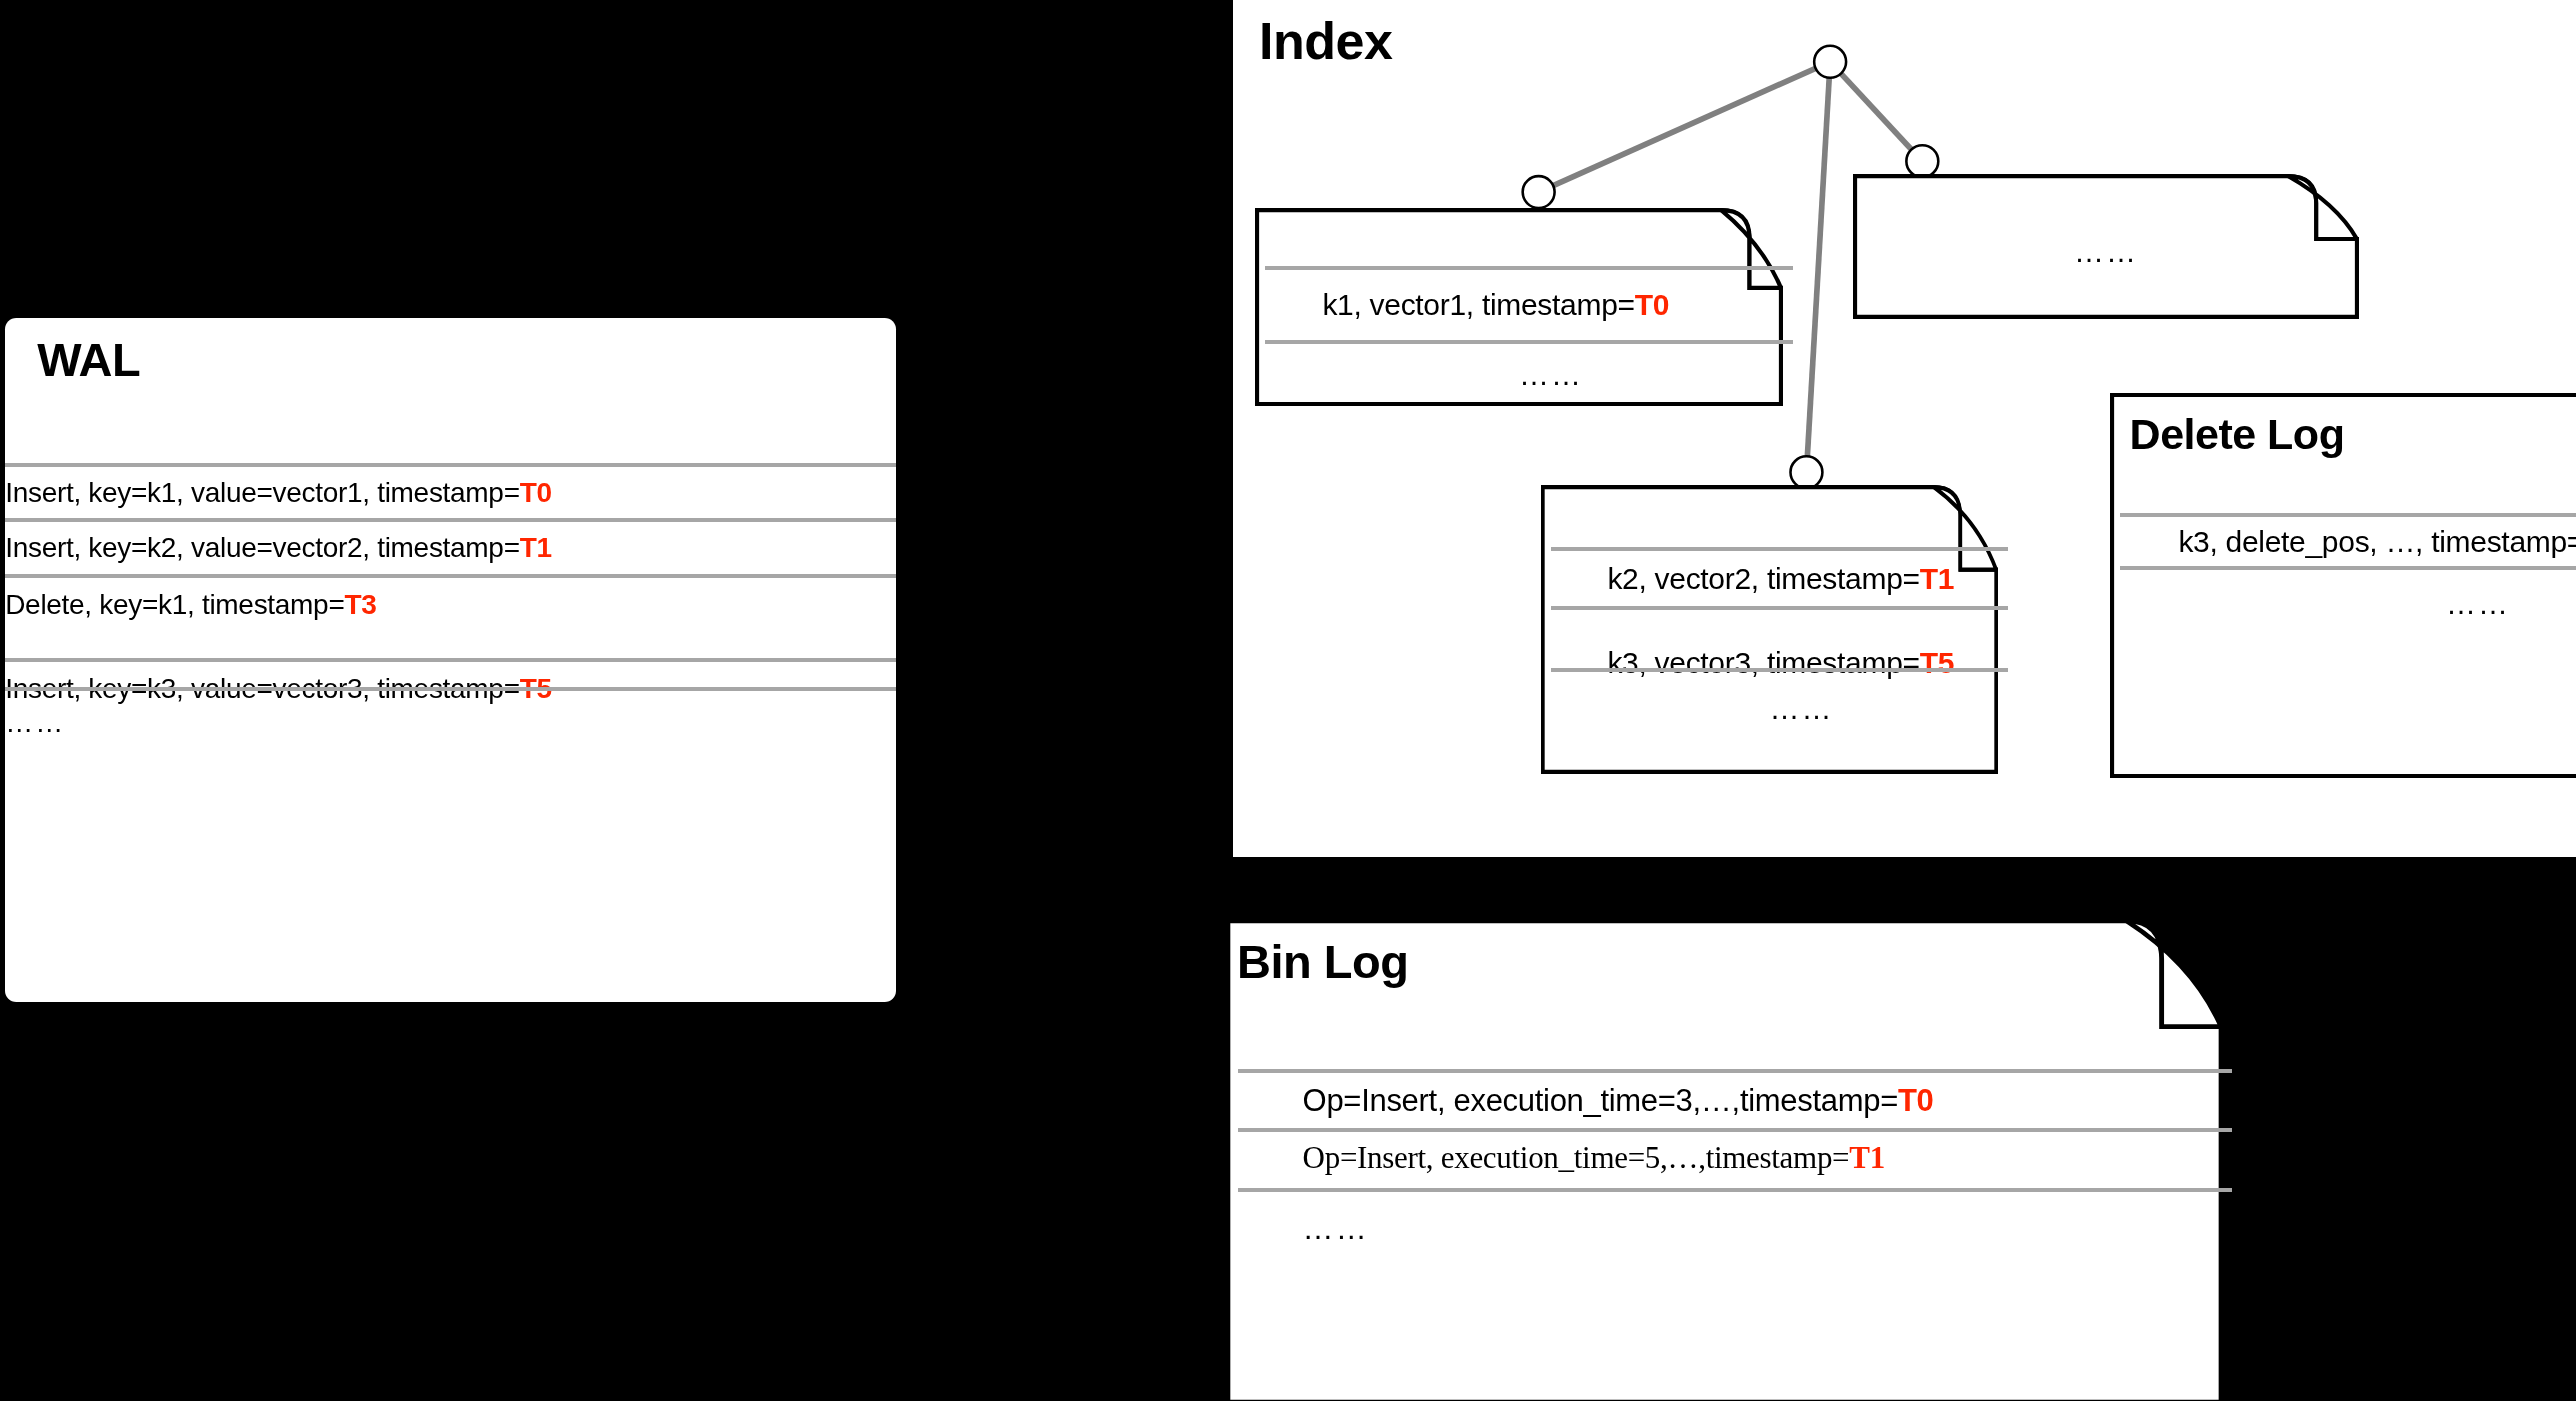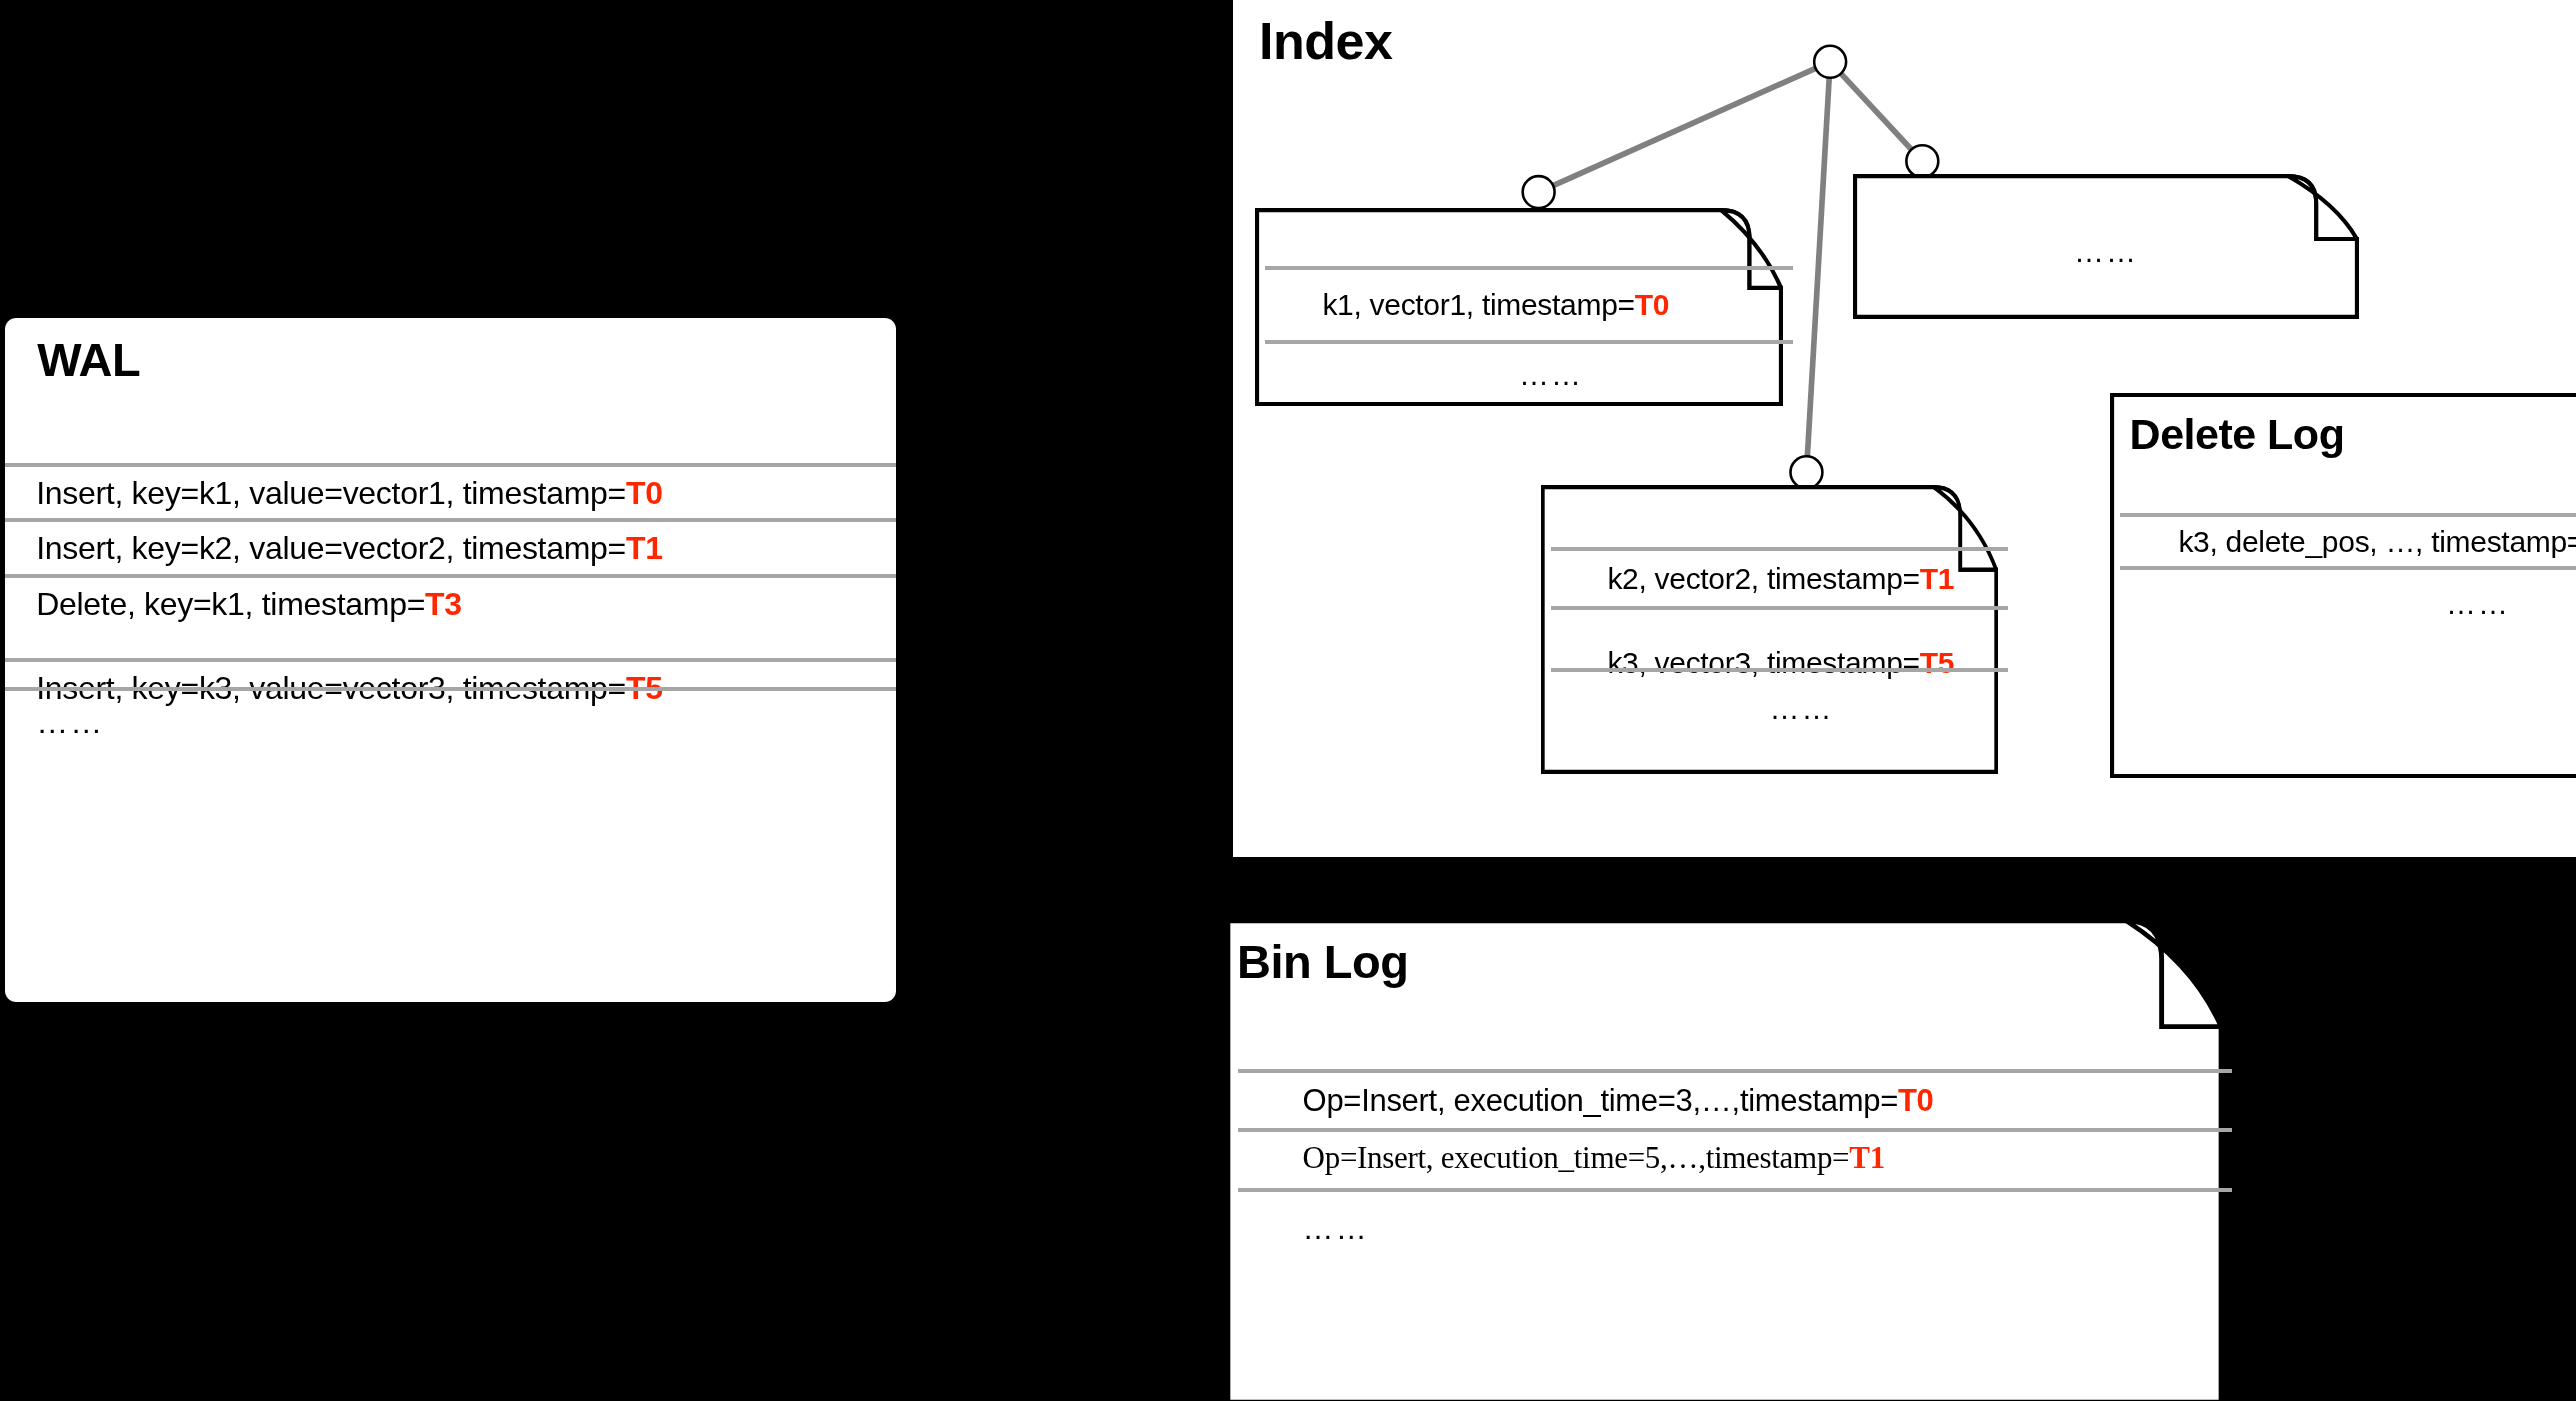--- a/index.html
+++ b/index.html
@@ -43,22 +43,21 @@
   .wal-row {
     position: absolute;
     left: 0;
     width: 100%;
     box-sizing: border-box;
     border-top: 4.6px solid #a6a6a6;
     display: flex;
     align-items: center;
   }
   .wal-row .rowtext {
-    padding-left: 31px;
-    font-size: 32px;
+    font-size: 28px;
     color: #000000;
     white-space: nowrap;
     letter-spacing: -0.3px;
   }
   .ts {
     color: #ff2600;
     font-weight: bold;
   }
 
   

